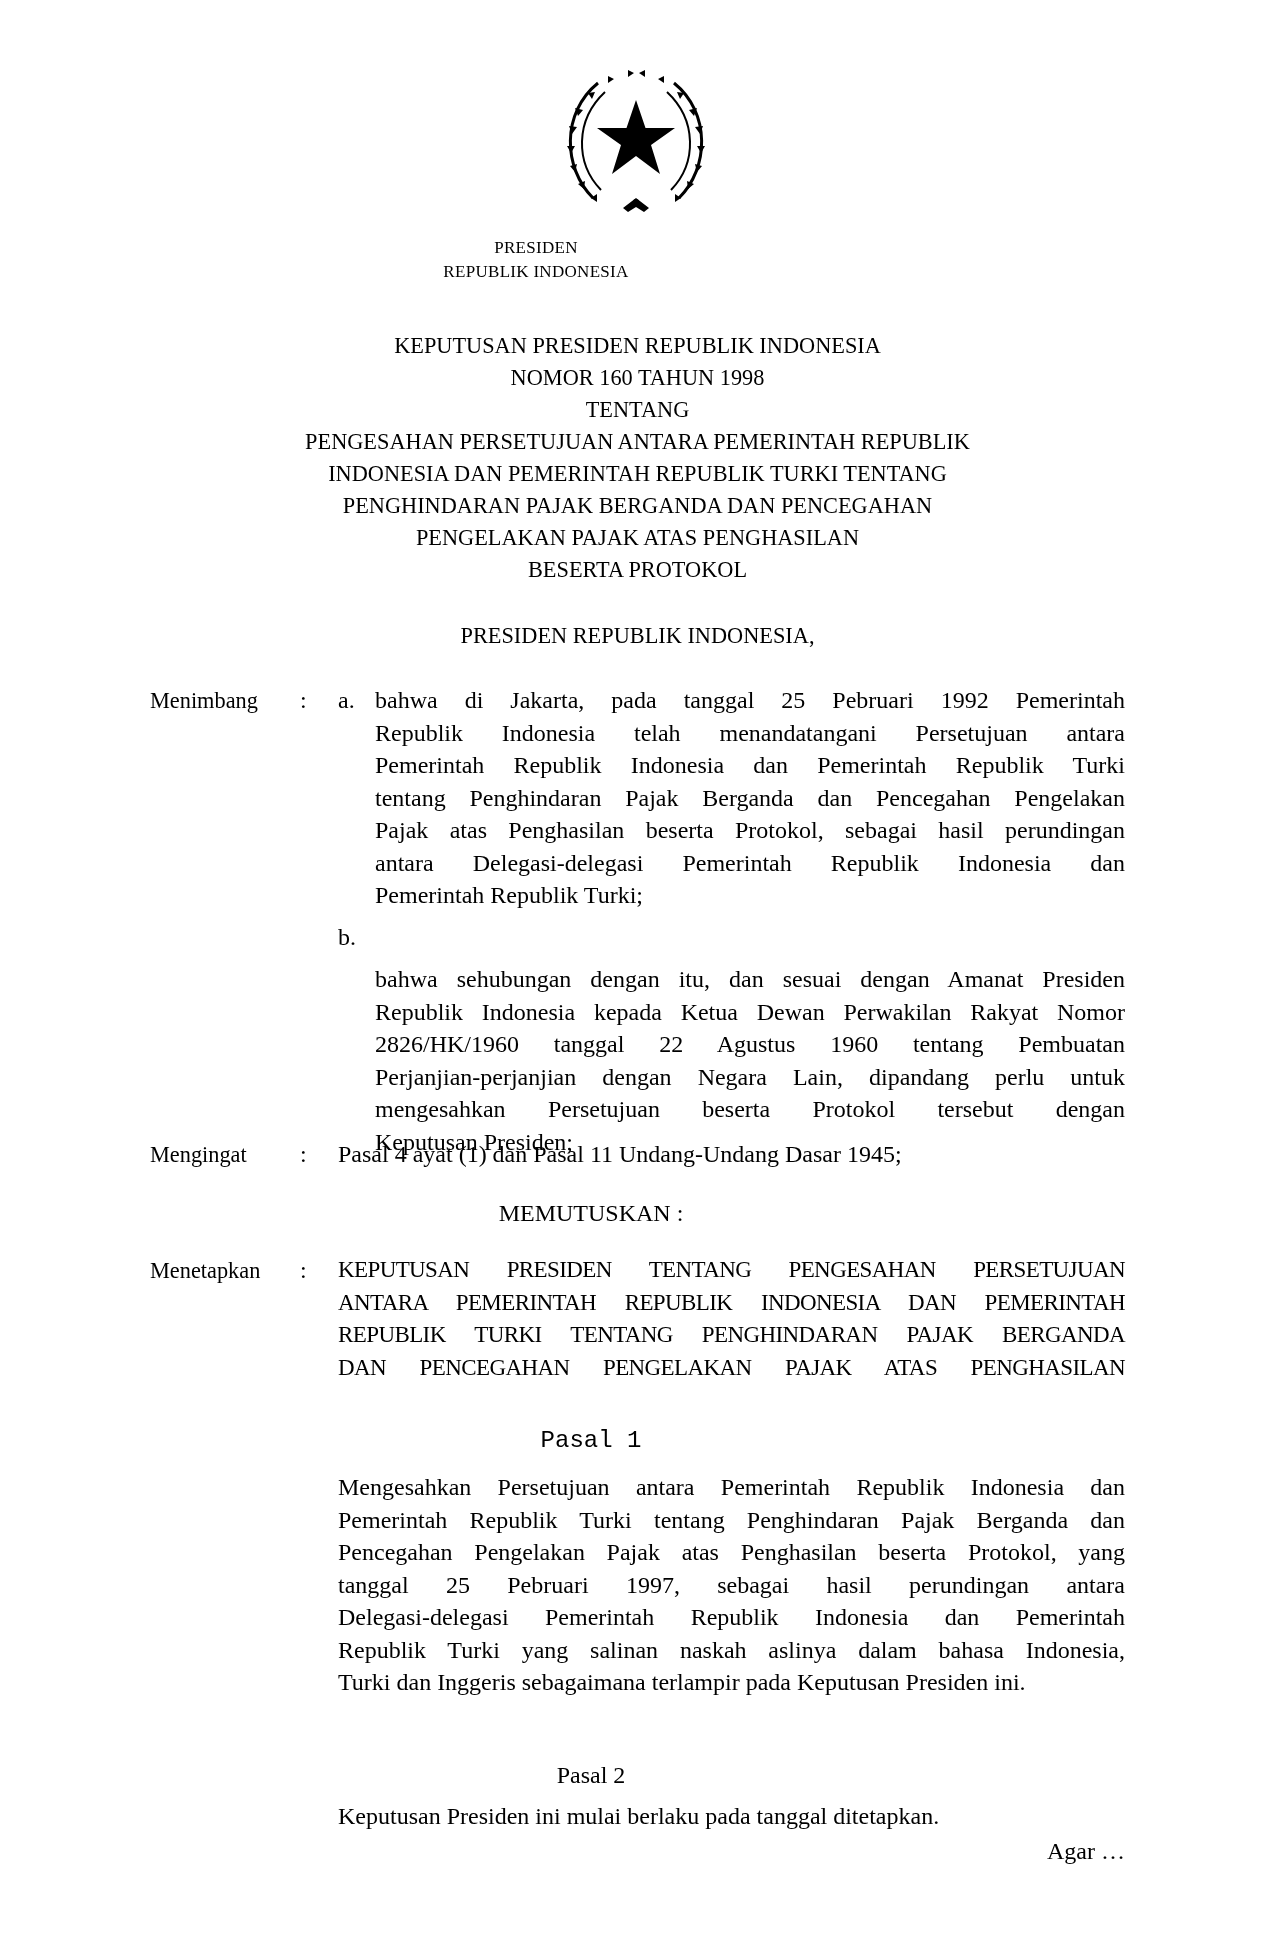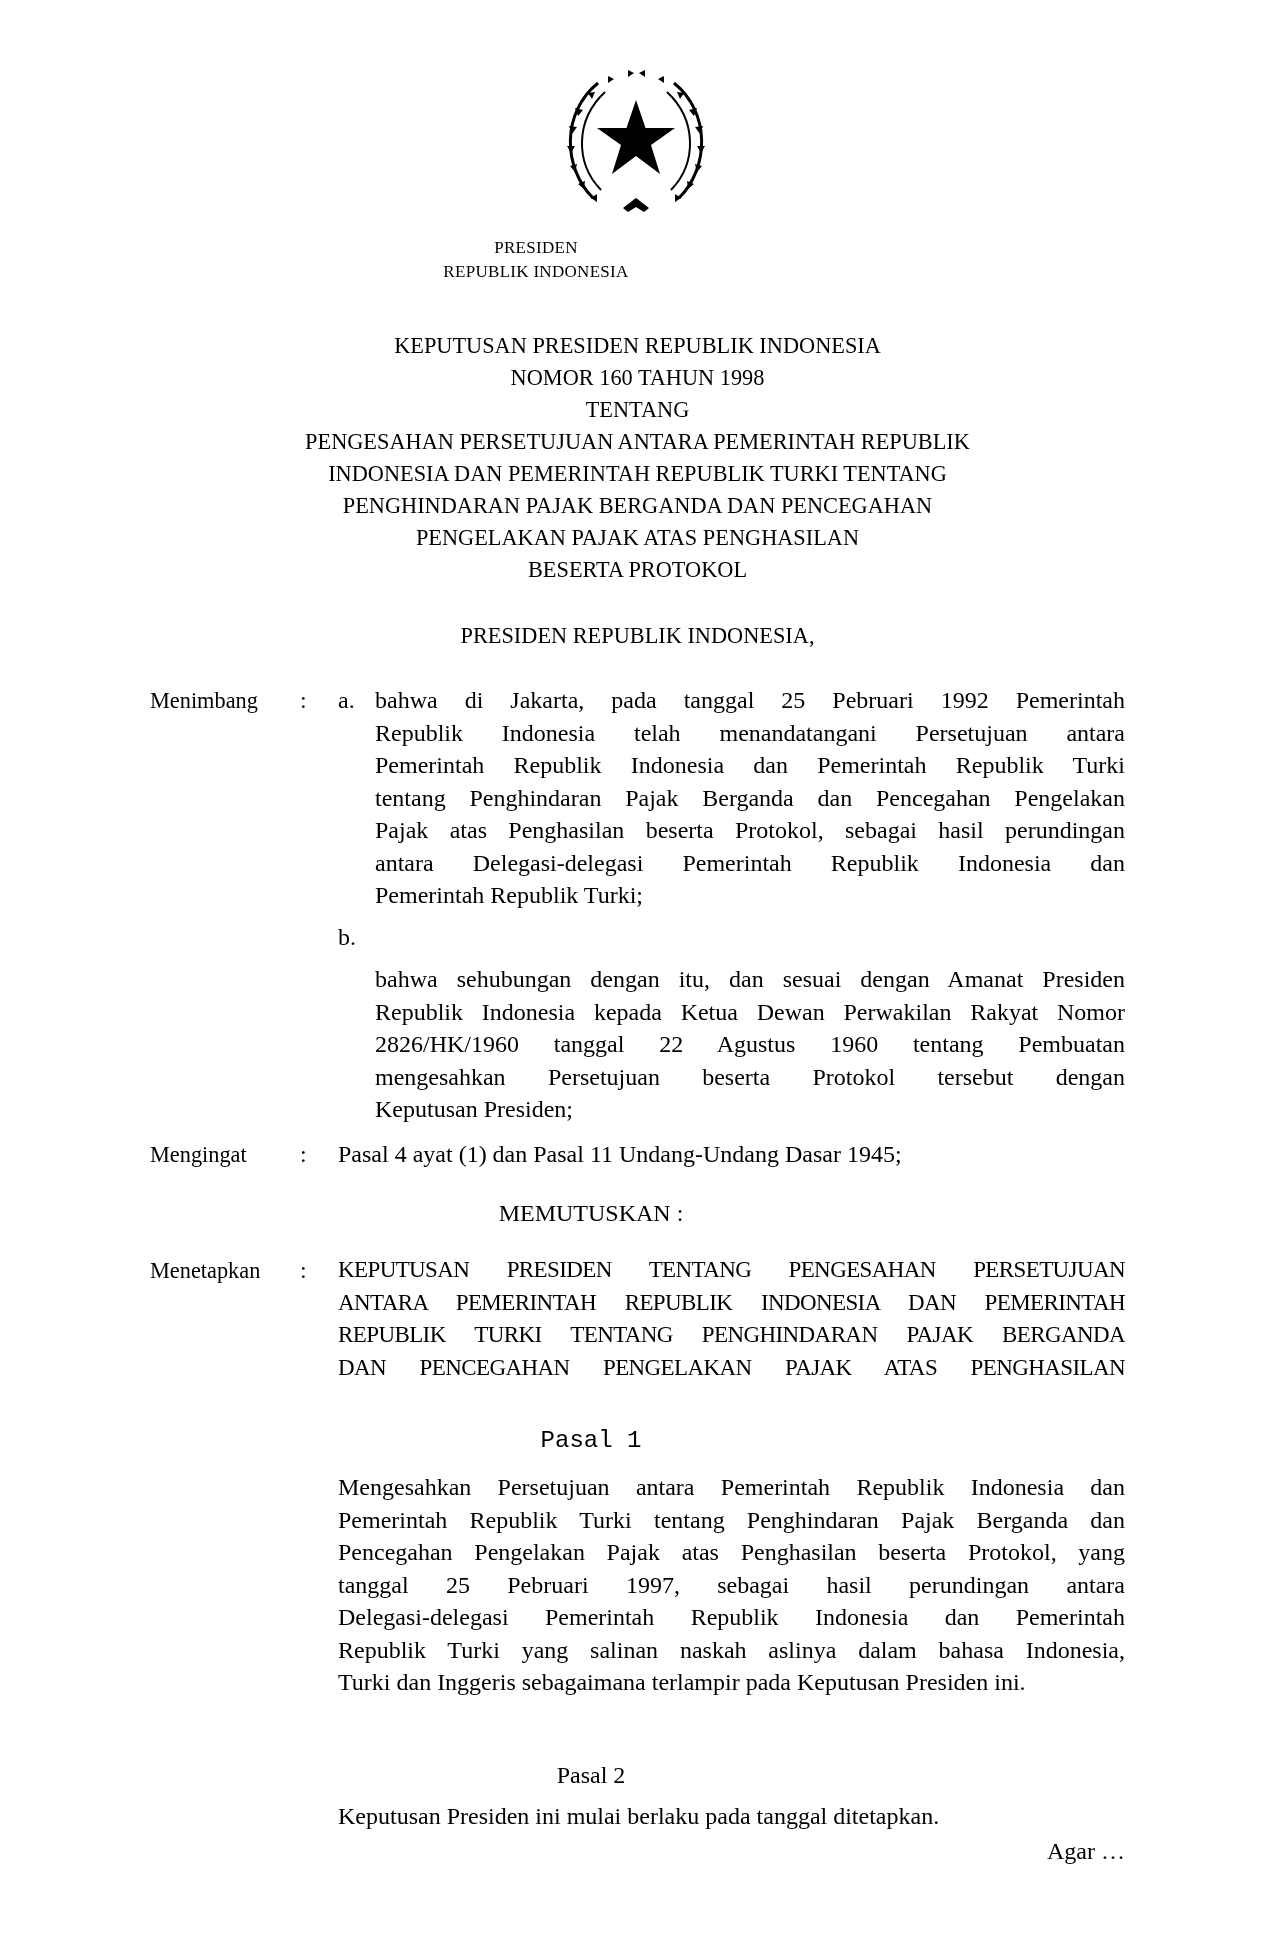--- a/index.html
+++ b/index.html
@@ -68,20 +68,21 @@
   <span class="ln">Pajak atas Penghasilan beserta Protokol, sebagai hasil perundingan</span>
   <span class="ln">antara Delegasi-delegasi Pemerintah Republik Indonesia dan</span>
   <span class="ln last">Pemerintah Republik Turki;</span>
 </div>
 
 <div class="abs item-mark" style="top:924px;">b.</div>
 <div class="abs para" style="top:963px;">
   <span class="ln">bahwa sehubungan dengan itu, dan sesuai dengan Amanat Presiden</span>
   <span class="ln">Republik Indonesia kepada Ketua Dewan Perwakilan Rakyat Nomor</span>
   <span class="ln">2826/HK/1960 tanggal 22 Agustus 1960 tentang Pembuatan</span>
+  <span class="ln">Perjanjian-perjanjian dengan Negara Lain, dipandang perlu untuk</span>
   <span class="ln">mengesahkan Persetujuan beserta Protokol tersebut dengan</span>
   <span class="ln last">Keputusan Presiden;</span>
 </div>
 
 <div class="abs label" style="top:1141px;">Mengingat</div>
 <div class="abs colon" style="top:1141px;">:</div>
 <div class="abs para full" style="top:1138px;">
   <span class="ln last">Pasal 4 ayat (1) dan Pasal 11 Undang-Undang Dasar 1945;</span>
 </div>
 

